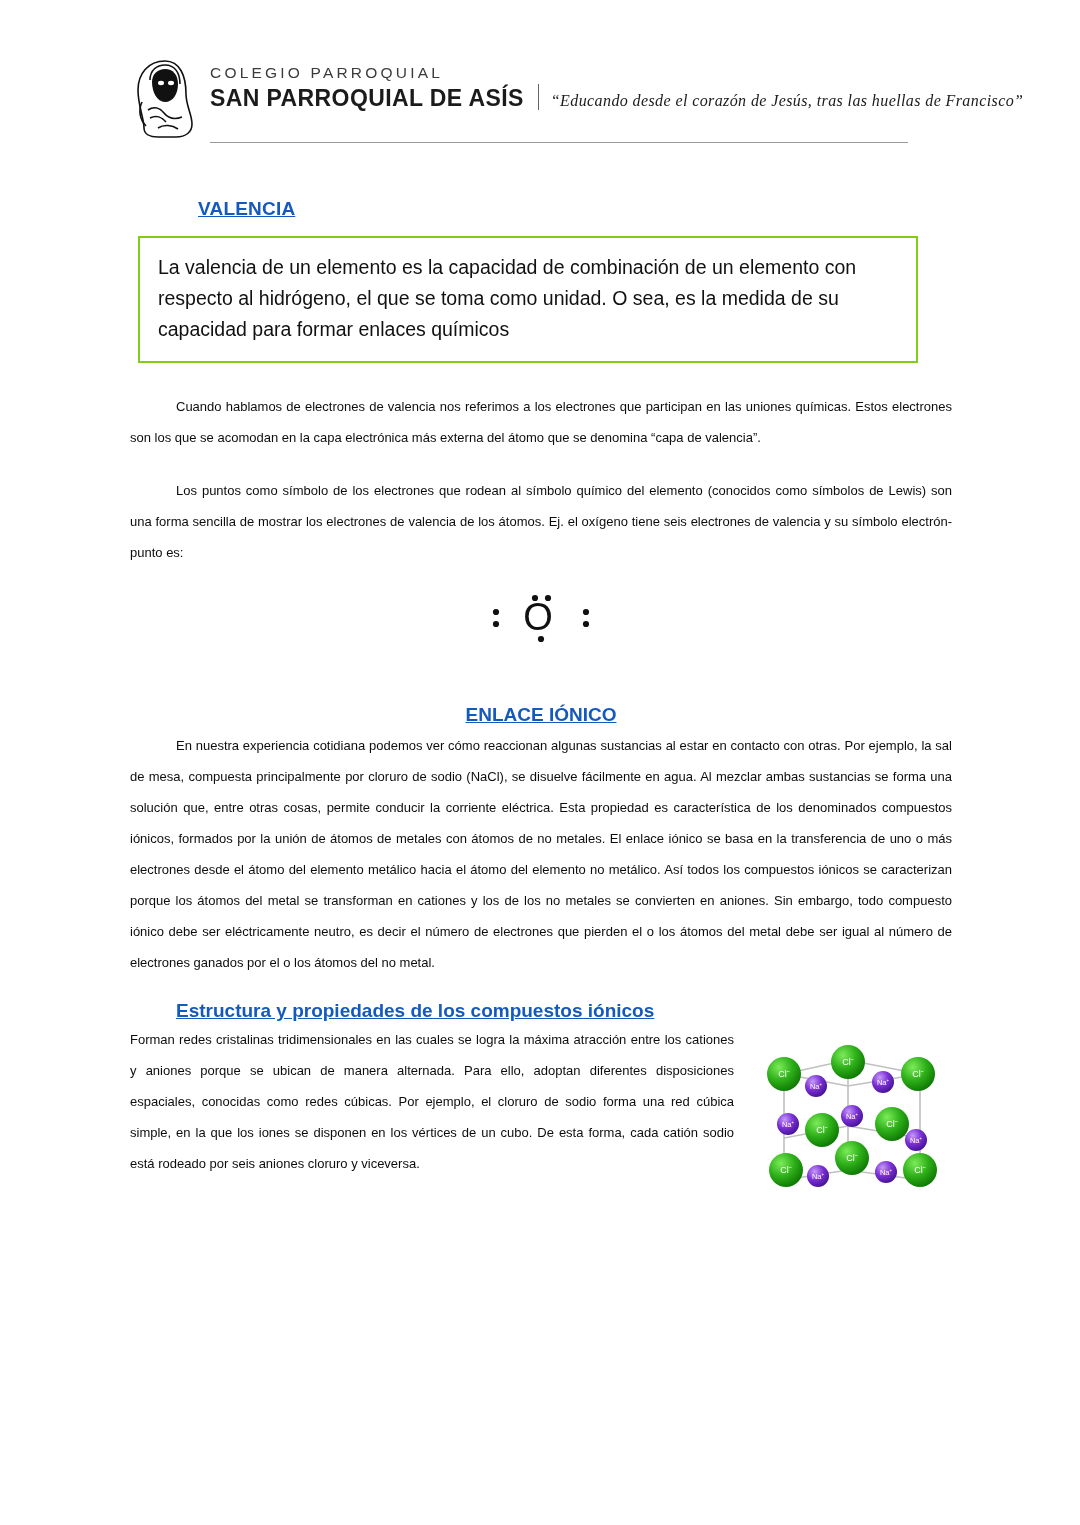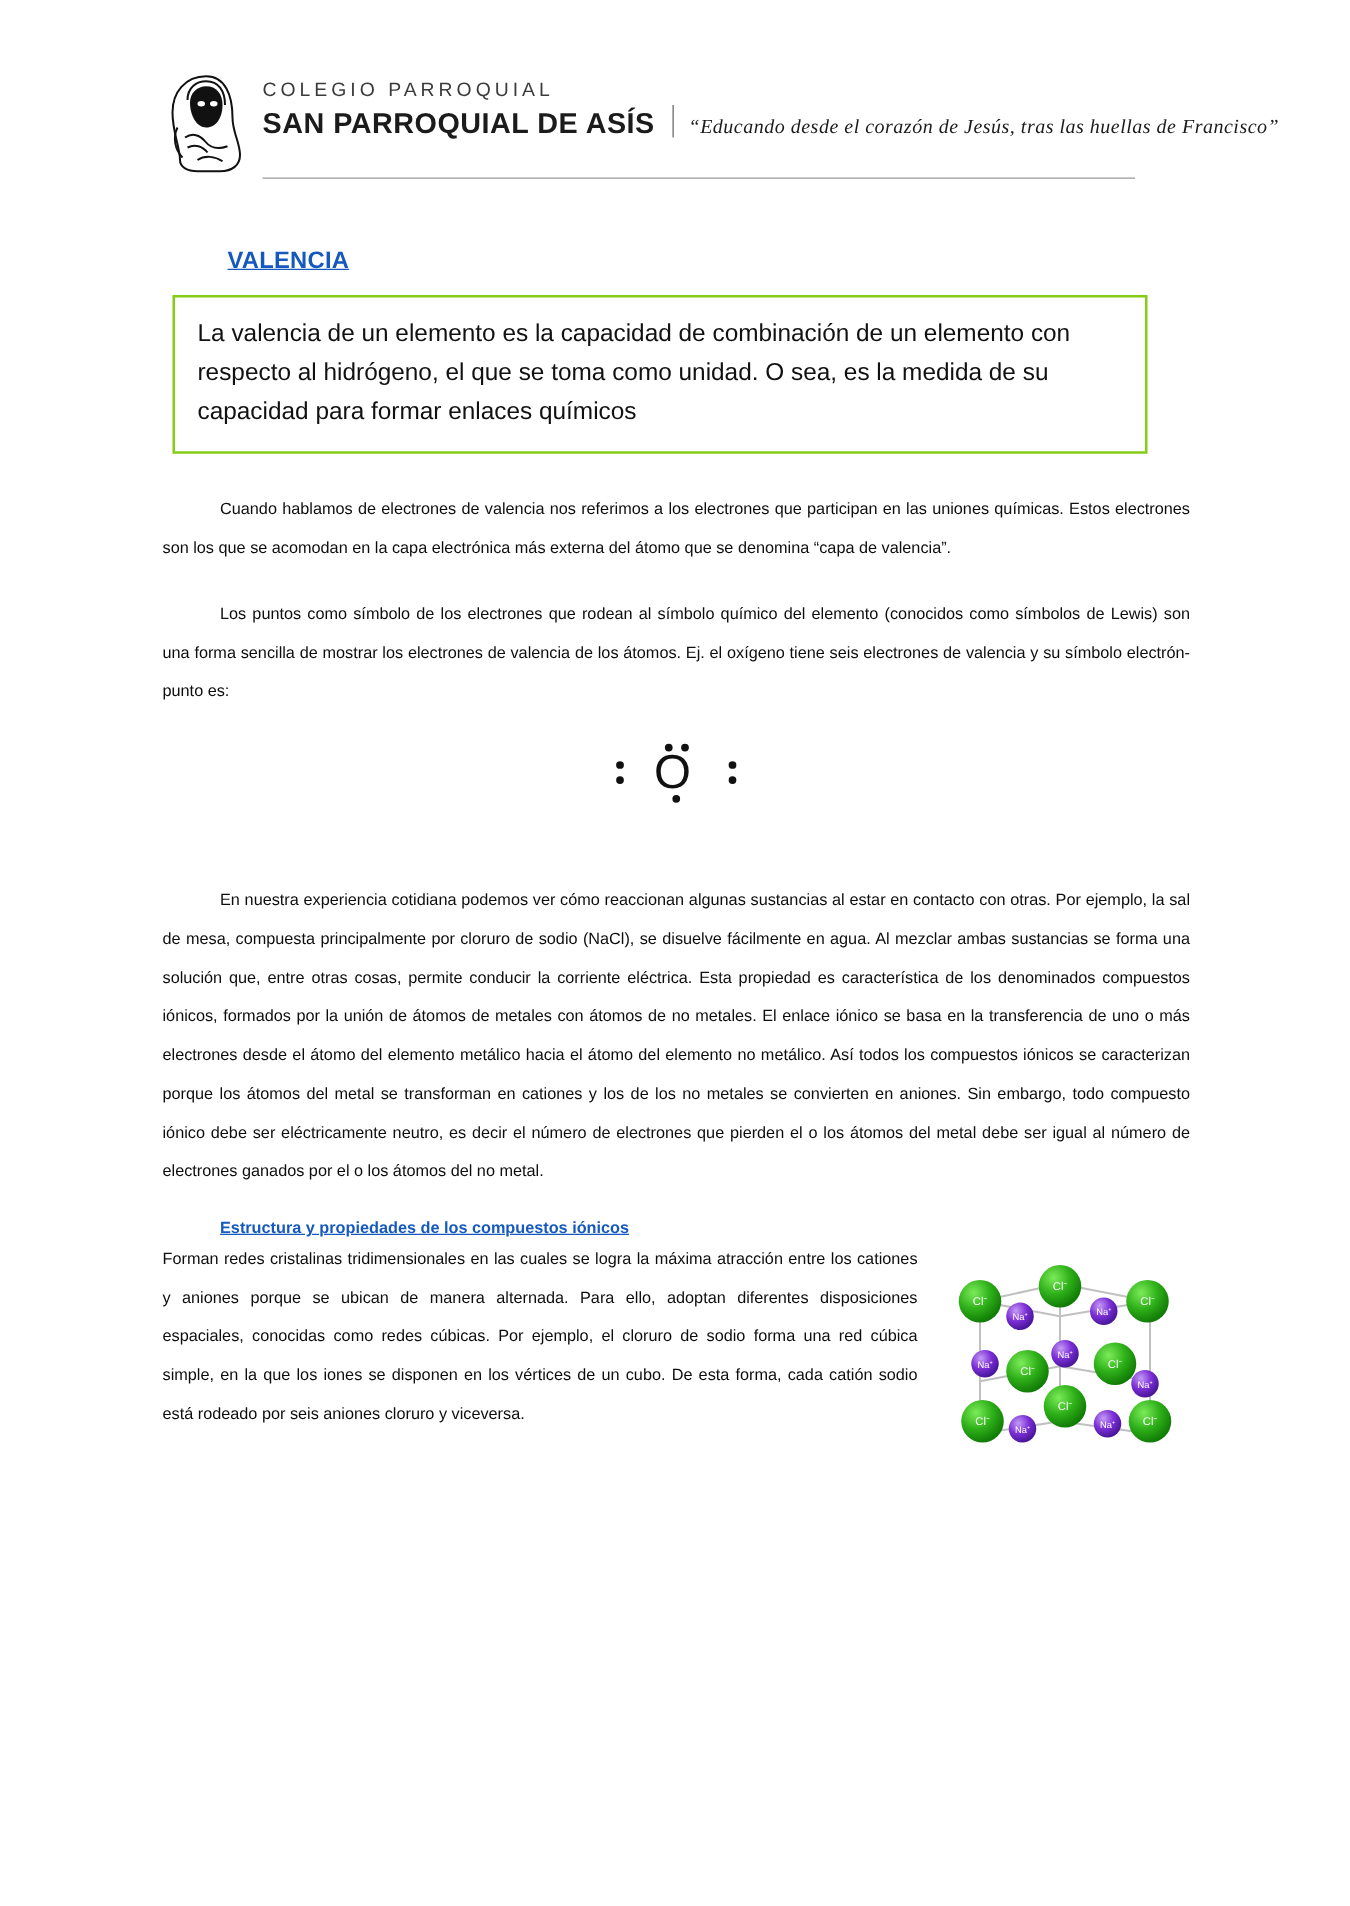--- a/index.html
+++ b/index.html
@@ -92,21 +92,21 @@
     position: absolute;
     left: 130px;
     top: 198px;
     width: 822px;
   }
   h2.section-title {
     font-size: 19px;
     font-weight: bold;
     color: #1559bf;
     text-decoration: underline;
-    margin: 0 0 16px 52px;
+    margin: 0 0 16px 68px;
     letter-spacing: 0.2px;
   }
   .callout {
     border: 2px solid #84cc16;
     background: #ffffff;
     padding: 14px 18px 16px 18px;
     margin: 0 0 28px 8px;
     width: 780px;
     box-sizing: border-box;
   }
@@ -143,21 +143,21 @@
 
   h3.center-title {
     font-size: 19px;
     font-weight: bold;
     color: #1559bf;
     text-decoration: underline;
     text-align: center;
     margin: 0 0 4px 0;
   }
   h4.sub-title {
-    font-size: 13px;
+    font-size: 19px;
     font-weight: bold;
     color: #1559bf;
     text-decoration: underline;
     margin: 0 0 2px 46px;
   }
   .wrap-figure {
     float: right;
     width: 200px;
     height: 175px;
     margin: 6px 0 6px 18px;
@@ -225,20 +225,21 @@
               <circle cx="53" cy="8" r="3.1"></circle>
               <circle cx="66" cy="8" r="3.1"></circle>
               <circle cx="59" cy="49" r="3.1"></circle>
             </g>
             <text x="59" y="40" text-anchor="middle" font-family="Liberation Sans, sans-serif" font-size="38" fill="#111">O</text>
           </svg>
         </span>
       </span>
     </div>
 
+    <h3 class="center-title">ENLACE IÓNICO</h3>
 
     <p class="body indent">En nuestra experiencia cotidiana podemos ver cómo reaccionan algunas sustancias al estar en contacto con otras. Por ejemplo, la sal de mesa, compuesta principalmente por cloruro de sodio (NaCl), se disuelve fácilmente en agua. Al mezclar ambas sustancias se forma una solución que, entre otras cosas, permite conducir la corriente eléctrica. Esta propiedad es característica de los denominados compuestos iónicos, formados por la unión de átomos de metales con átomos de no  metales. El enlace iónico se basa en la transferencia de uno o más electrones desde el átomo del elemento metálico hacia el átomo del elemento no metálico. Así todos los compuestos iónicos se caracterizan porque los átomos del metal se transforman en cationes y los de los no metales se convierten en aniones. Sin embargo, todo compuesto iónico debe ser eléctricamente neutro, es decir el número de electrones que pierden el o los átomos del metal debe ser igual al número de electrones ganados por el o los átomos del no metal.</p>
 
     <h4 class="sub-title">Estructura y propiedades de los compuestos iónicos</h4>
 
 
     <div class="clearfix">
       <div class="wrap-figure">
         <svg width="200" height="175" viewBox="0 0 200 175">
           <defs>

